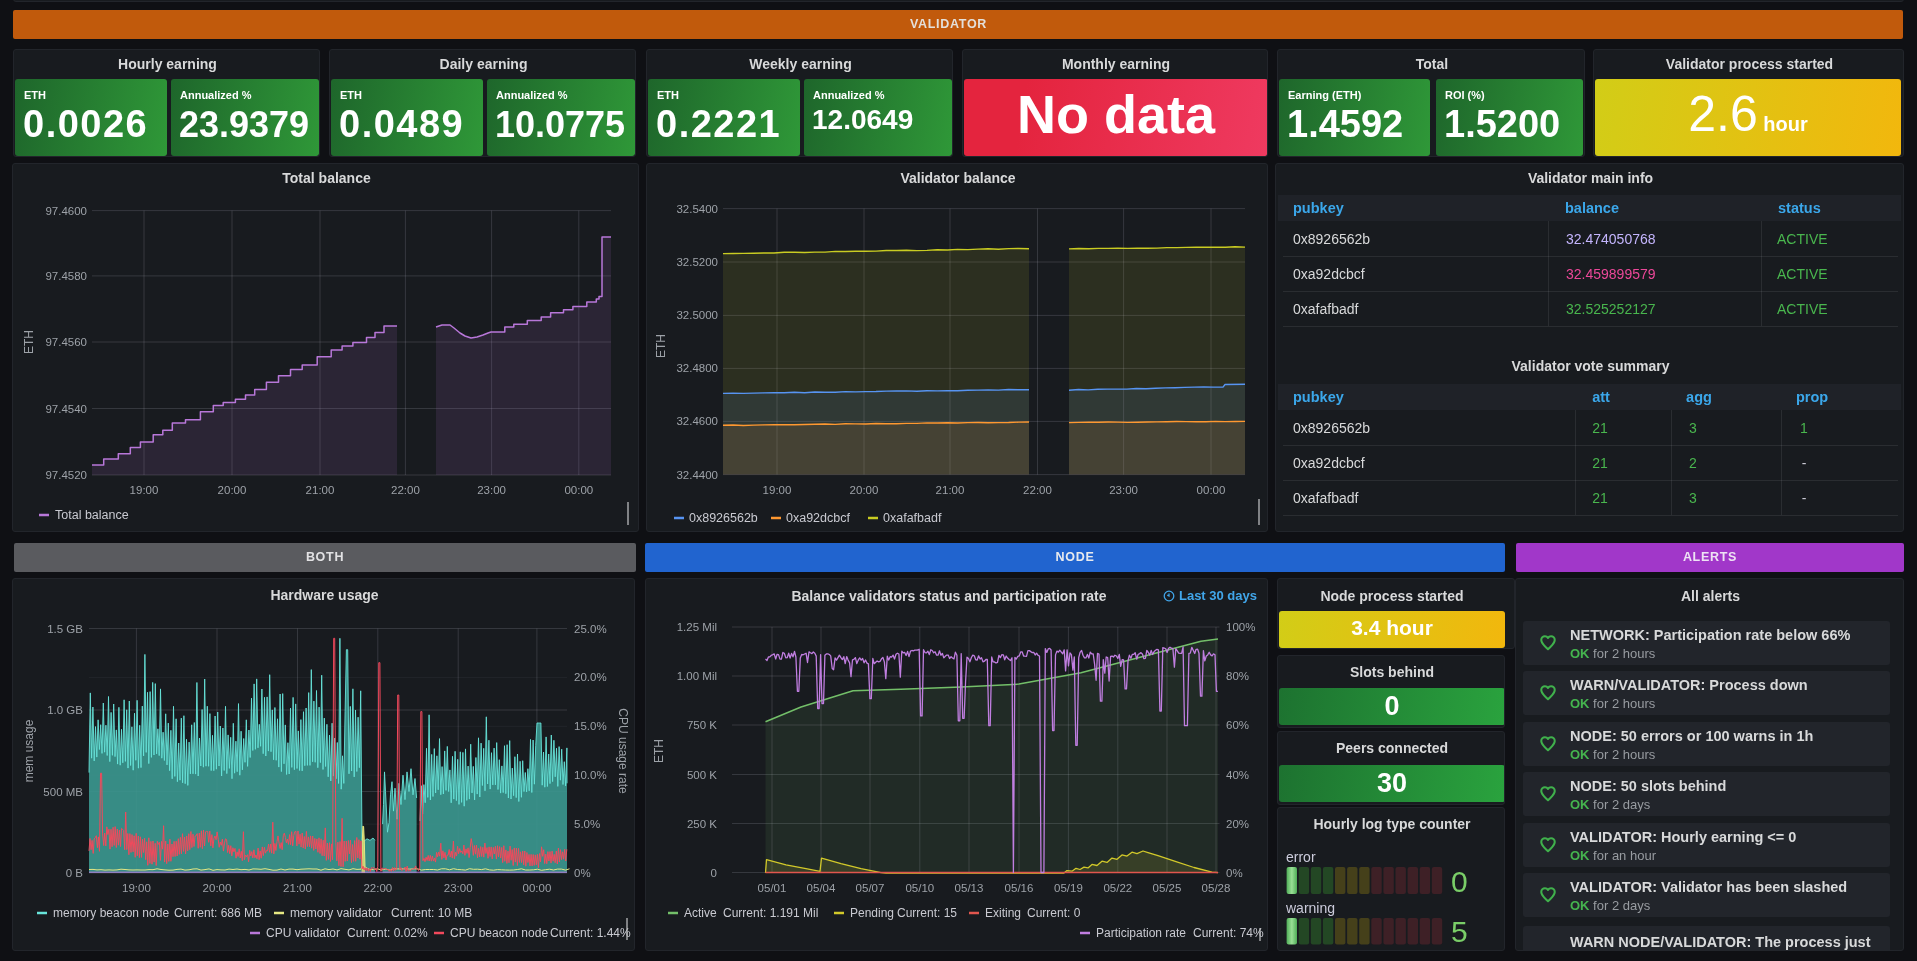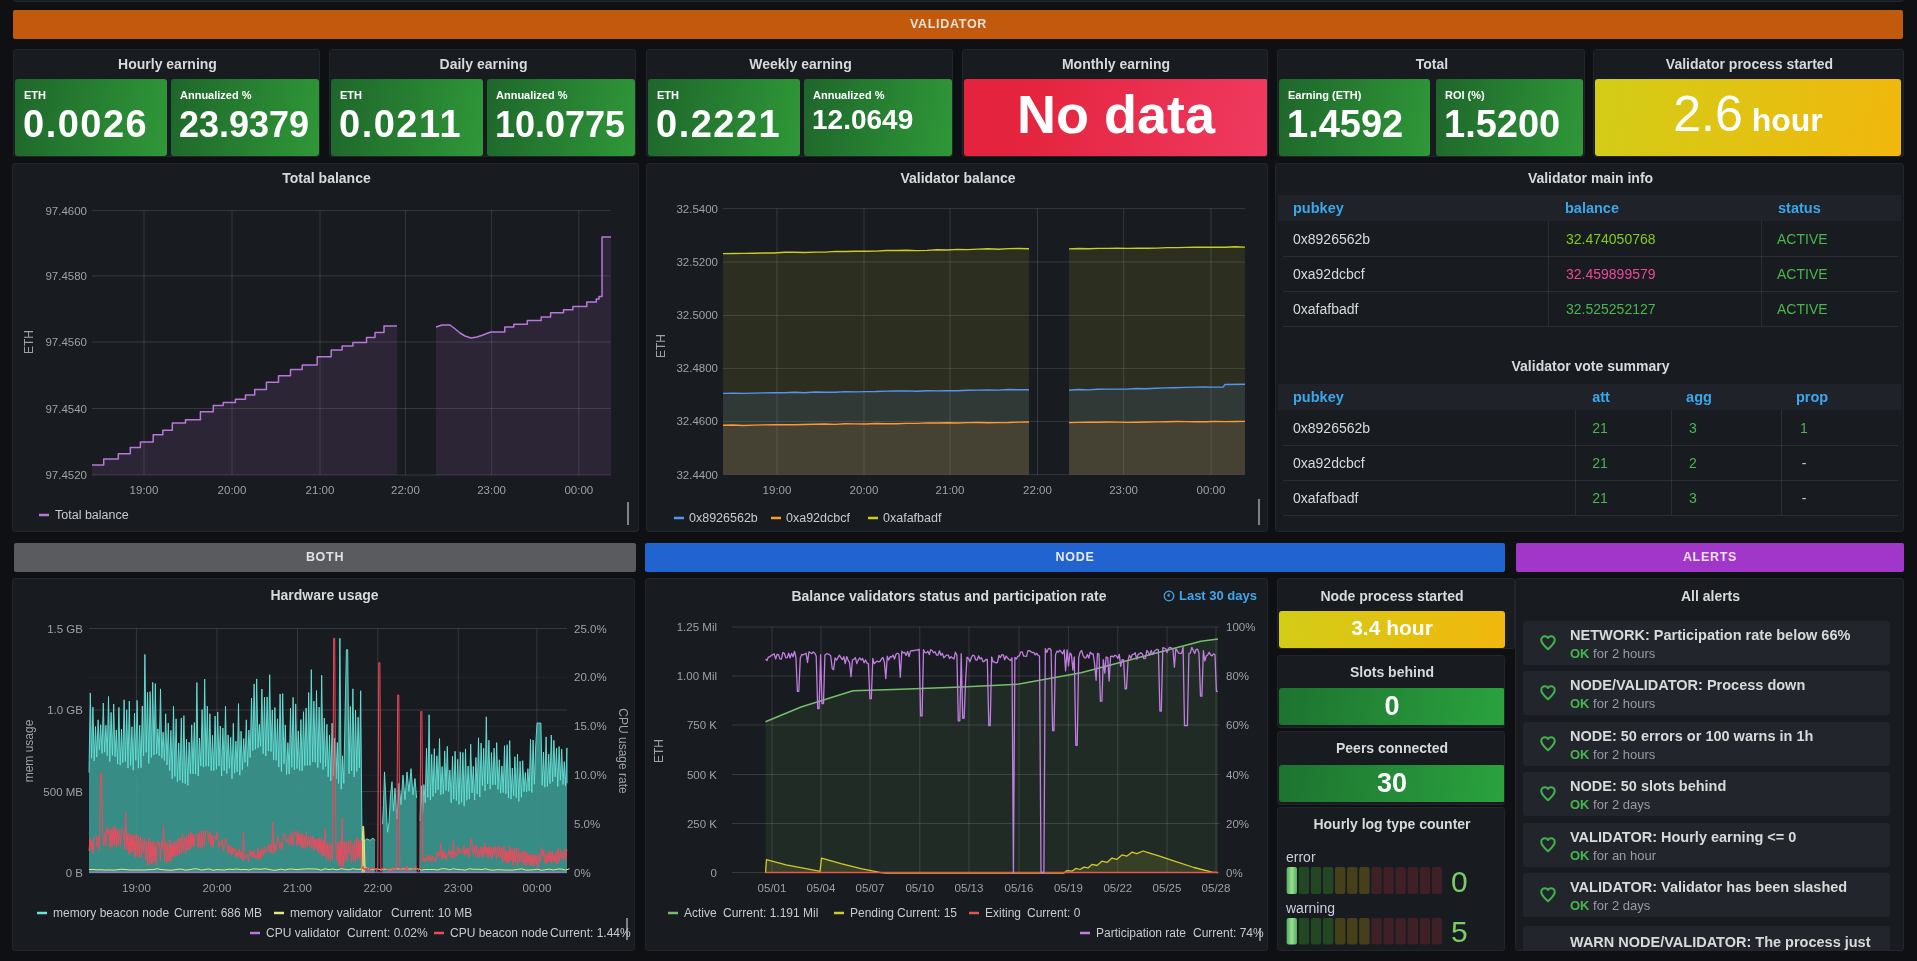--- a/index.html
+++ b/index.html
@@ -22,21 +22,21 @@
     </div>
     <div class="sbox" style="left:157px;top:29px;width:148px;height:77px;background:linear-gradient(100deg,#1e662b,#2f9838);">
       <div class="slab">Annualized %</div>
       <div class="sval" style="left:8px;text-align:left;top:23px;font-size:36px;letter-spacing:0px;">23.9379</div>
     </div>
   </div>
 <div class="panel" style="left:329px;top:49px;width:307px;height:108px;">
     <div class="ptitle" style="top:6px;width:307px;">Daily earning</div>
     <div class="sbox" style="left:1px;top:29px;width:152px;height:77px;background:linear-gradient(100deg,#1e662b,#2f9838);">
       <div class="slab">ETH</div>
-      <div class="sval" style="left:8px;text-align:left;top:22px;font-size:38px;letter-spacing:1.5px;">0.0211</div>
+      <div class="sval" style="left:8px;text-align:left;top:22px;font-size:38px;letter-spacing:1.5px;">0.0489</div>
     </div>
     <div class="sbox" style="left:157px;top:29px;width:148px;height:77px;background:linear-gradient(100deg,#1e662b,#2f9838);">
       <div class="slab">Annualized %</div>
       <div class="sval" style="left:8px;text-align:left;top:23px;font-size:36px;letter-spacing:0px;">10.0775</div>
     </div>
   </div>
 <div class="panel" style="left:646px;top:49px;width:307px;height:108px;">
     <div class="ptitle" style="top:6px;width:307px;">Weekly earning</div>
     <div class="sbox" style="left:1px;top:29px;width:152px;height:77px;background:linear-gradient(100deg,#1e662b,#2f9838);">
       <div class="slab">ETH</div>
@@ -60,21 +60,21 @@
       <div class="sval" style="left:8px;text-align:left;top:22px;font-size:38px;letter-spacing:0px;">1.4592</div>
     </div>
     <div class="sbox" style="left:158px;top:29px;width:147px;height:77px;background:linear-gradient(100deg,#1e662b,#2f9838);">
       <div class="slab">ROI (%)</div>
       <div class="sval" style="left:8px;text-align:left;top:22px;font-size:38px;letter-spacing:0px;">1.5200</div>
     </div>
   </div>
 <div class="panel" style="left:1593px;top:49px;width:311px;height:108px;">
     <div class="ptitle" style="top:6px;width:311px;">Validator process started</div>
     <div class="sbox" style="left:1px;top:29px;width:306px;height:77px;background:linear-gradient(100deg,#d2cd17,#f2b70d);">
-      <div style="position:absolute;left:0;right:0;top:6px;text-align:center;color:#fff;"><span style="font-size:50px;font-weight:400;">2.6</span><span style="font-size:32px;font-weight:700;"> hour</span></div>
+      <div style="position:absolute;left:0;right:0;top:6px;text-align:center;color:#fff;"><span style="font-size:50px;font-weight:400;">2.6</span><span style="font-size:20px;font-weight:700;"> hour</span></div>
     </div>
   </div>
 <div class="panel" style="left:12px;top:163px;width:627px;height:369px;">
     <div class="ptitle" style="top:6px;width:627px;">Total balance</div>
     <svg width="627" height="369" style="position:absolute;left:0;top:0;">
       <line x1="79" y1="46.6" x2="598" y2="46.6" stroke="rgba(204,204,220,0.17)" stroke-width="1"></line>
       <line x1="79" y1="111.9" x2="598" y2="111.9" stroke="rgba(204,204,220,0.17)" stroke-width="1"></line>
       <line x1="79" y1="178.0" x2="598" y2="178.0" stroke="rgba(204,204,220,0.17)" stroke-width="1"></line>
       <line x1="79" y1="244.5" x2="598" y2="244.5" stroke="rgba(204,204,220,0.17)" stroke-width="1"></line>
       <line x1="79" y1="311.0" x2="598" y2="311.0" stroke="rgba(204,204,220,0.17)" stroke-width="1"></line>
@@ -156,21 +156,21 @@
       <text x="236" y="358" text-anchor="start" font-size="12.5" fill="#c9cad1" font-weight="normal">0xafafbadf</text>
     </svg>
   </div>
 <div class="panel" style="left:1275px;top:163px;width:629px;height:369px;">
     <div class="ptitle" style="top:6px;width:629px;">Validator main info</div>
     <div style="position:absolute;left:2px;top:31px;width:623px;height:26px;background:#1f2228;"></div>
     <div class="th" style="left:17px;top:36px;">pubkey</div>
     <div class="th" style="left:289px;top:36px;">balance</div>
     <div class="th" style="left:502px;top:36px;">status</div>
     <div class="td" style="left:17px;top:67px;color:#d8d9da;">0x8926562b</div>
-    <div class="td" style="left:290px;top:67px;color:#84cc16;">32.474050768</div>
+    <div class="td" style="left:290px;top:67px;color:#c4b5fd;">32.474050768</div>
     <div class="td" style="left:501px;top:67px;color:#49b64e;">ACTIVE</div>
     <div style="position:absolute;left:7px;top:92px;width:615px;height:1px;background:rgba(204,204,220,0.10);"></div>
     <div class="td" style="left:17px;top:102px;color:#d8d9da;">0xa92dcbcf</div>
     <div class="td" style="left:290px;top:102px;color:#ec4899;">32.459899579</div>
     <div class="td" style="left:501px;top:102px;color:#49b64e;">ACTIVE</div>
     <div style="position:absolute;left:7px;top:127px;width:615px;height:1px;background:rgba(204,204,220,0.10);"></div>
     <div class="td" style="left:17px;top:137px;color:#d8d9da;">0xafafbadf</div>
     <div class="td" style="left:290px;top:137px;color:#49b64e;">32.525252127</div>
     <div class="td" style="left:501px;top:137px;color:#49b64e;">ACTIVE</div>
     <div style="position:absolute;left:7px;top:162px;width:615px;height:1px;background:rgba(204,204,220,0.10);"></div>
@@ -401,21 +401,21 @@
       <svg width="20" height="19" viewBox="0 0 24 24" style="position:absolute;left:15px;top:12px;">
         <path d="M12 20.5 C8 16.5 3.5 13.4 3.5 8.9 C3.5 6 5.7 4 8.2 4 C9.8 4 11.2 4.9 12 6.2 C12.8 4.9 14.2 4 15.8 4 C18.3 4 20.5 6 20.5 8.9 C20.5 13.4 16 16.5 12 20.5 Z" fill="none" stroke="#40b14c" stroke-width="2.6" stroke-linejoin="round"></path>
       </svg>
       <div style="position:absolute;left:47px;top:6px;font-size:14.5px;font-weight:700;color:#d8d9da;white-space:nowrap;">NETWORK: Participation rate below 66%</div>
       <div style="position:absolute;left:47px;top:25px;font-size:13px;color:#989ca1;white-space:nowrap;"><b style="color:#45b54f;">OK</b> for 2 hours</div>
     </div>
     <div style="position:absolute;left:7px;top:92.4px;width:367px;height:44px;background:#22252b;border-radius:3px;">
       <svg width="20" height="19" viewBox="0 0 24 24" style="position:absolute;left:15px;top:12px;">
         <path d="M12 20.5 C8 16.5 3.5 13.4 3.5 8.9 C3.5 6 5.7 4 8.2 4 C9.8 4 11.2 4.9 12 6.2 C12.8 4.9 14.2 4 15.8 4 C18.3 4 20.5 6 20.5 8.9 C20.5 13.4 16 16.5 12 20.5 Z" fill="none" stroke="#40b14c" stroke-width="2.6" stroke-linejoin="round"></path>
       </svg>
-      <div style="position:absolute;left:47px;top:6px;font-size:14.5px;font-weight:700;color:#d8d9da;white-space:nowrap;">NODE/VALIDATOR: Process down</div>
+      <div style="position:absolute;left:47px;top:6px;font-size:14.5px;font-weight:700;color:#d8d9da;white-space:nowrap;">WARN/VALIDATOR: Process down</div>
       <div style="position:absolute;left:47px;top:25px;font-size:13px;color:#989ca1;white-space:nowrap;"><b style="color:#45b54f;">OK</b> for 2 hours</div>
     </div>
     <div style="position:absolute;left:7px;top:142.8px;width:367px;height:44px;background:#22252b;border-radius:3px;">
       <svg width="20" height="19" viewBox="0 0 24 24" style="position:absolute;left:15px;top:12px;">
         <path d="M12 20.5 C8 16.5 3.5 13.4 3.5 8.9 C3.5 6 5.7 4 8.2 4 C9.8 4 11.2 4.9 12 6.2 C12.8 4.9 14.2 4 15.8 4 C18.3 4 20.5 6 20.5 8.9 C20.5 13.4 16 16.5 12 20.5 Z" fill="none" stroke="#40b14c" stroke-width="2.6" stroke-linejoin="round"></path>
       </svg>
       <div style="position:absolute;left:47px;top:6px;font-size:14.5px;font-weight:700;color:#d8d9da;white-space:nowrap;">NODE: 50 errors or 100 warns in 1h</div>
       <div style="position:absolute;left:47px;top:25px;font-size:13px;color:#989ca1;white-space:nowrap;"><b style="color:#45b54f;">OK</b> for 2 hours</div>
     </div>
     <div style="position:absolute;left:7px;top:193.20000000000002px;width:367px;height:44px;background:#22252b;border-radius:3px;">

